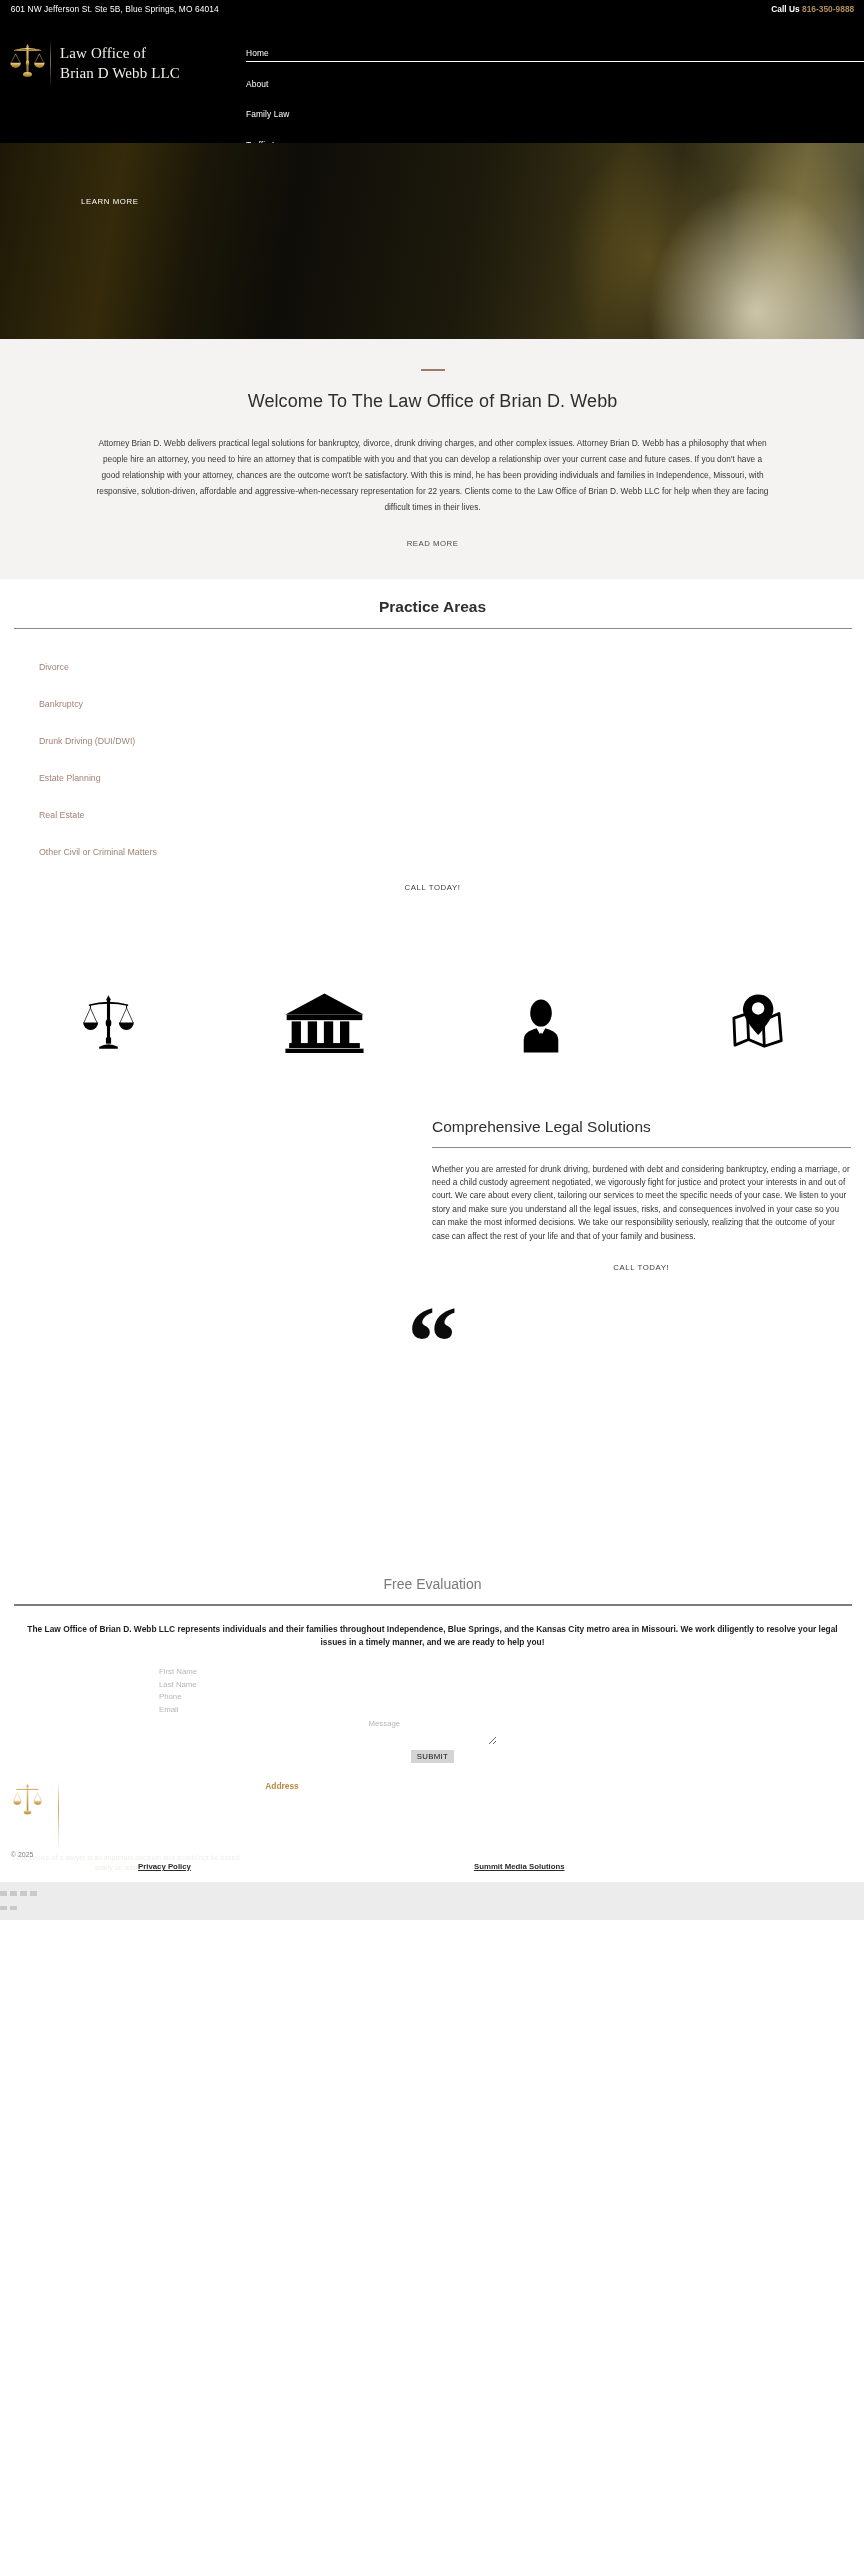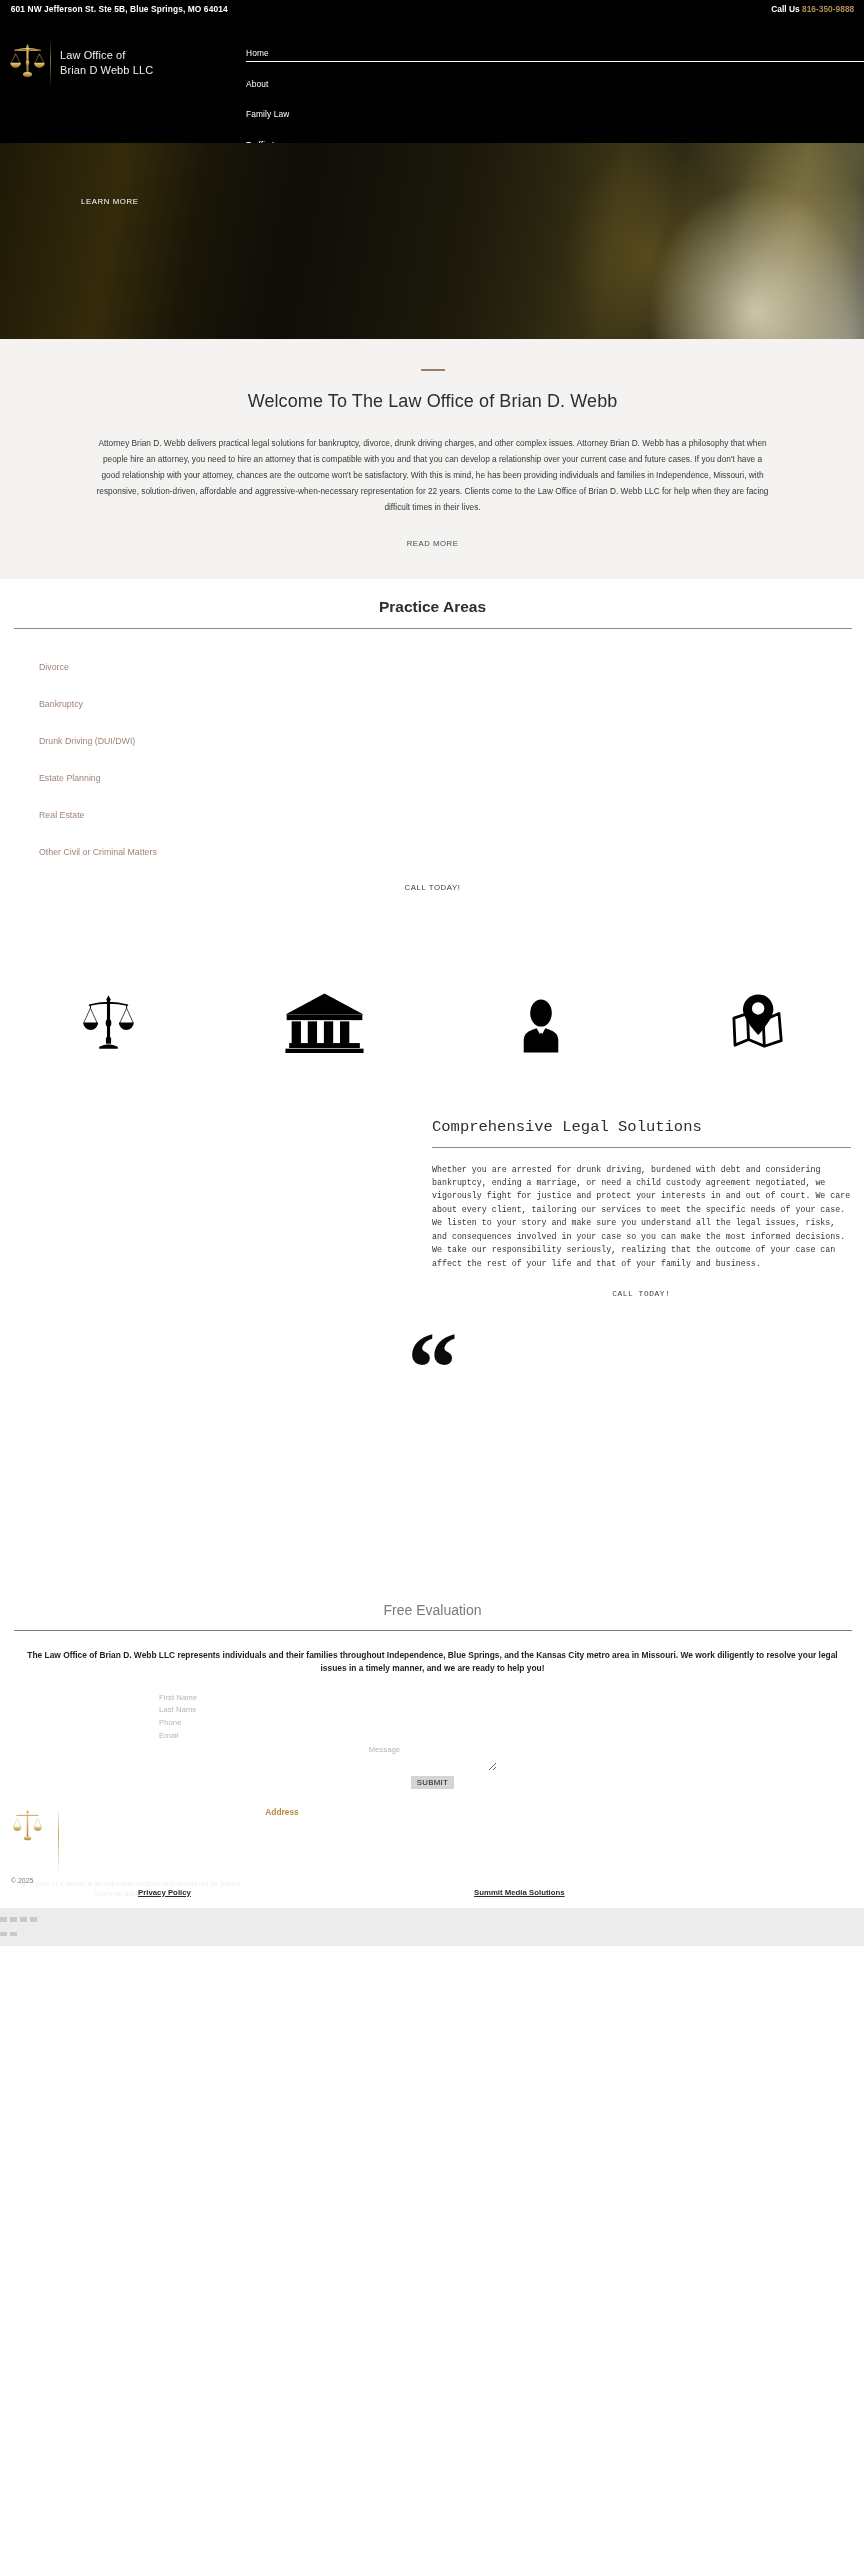--- a/index.html
+++ b/index.html
@@ -17,21 +17,21 @@
     background: #000000;
     height: 17.6px;
     display: flex;
     align-items: center;
     justify-content: space-between;
     padding: 0 10.8px;
   }
   .topbar-address {
     color: #ffffff;
     font-size: 8.4px;
-    font-weight: bold;
+    font-weight: normal;
     letter-spacing: 0.1px;
   }
   .topbar-call { font-size: 8.4px; font-weight: bold; white-space: nowrap; }
   .topbar-call .label { color: #ffffff; }
   .topbar-call .phone { color: #b08d57; }
 
   
   .header {
     background: #000000;
     height: 125px;
@@ -47,22 +47,22 @@
   }
   .logo-scales { width: 35px; height: 42px; display:block; }
   .logo-divider {
     width: 0.7px;
     height: 49px;
     background: linear-gradient(to bottom, rgba(160,130,70,0), #8a7244 45%, rgba(160,130,70,0));
     margin: 0 9.5px 0 5.4px;
   }
   .logo-text {
     color: #f2efe9;
-    font-family: Liberation Sans, sans-serif;
-    font-size: 11px;
+    font-family: Liberation Serif, serif;
+    font-size: 15px;
     line-height: 1.35;
     letter-spacing: 0.1px;
     white-space: nowrap;
   }
 
   .nav {
     position: absolute;
     left: 246px;
     top: 30px;
     width: 619px;
@@ -199,21 +199,21 @@
   
   .iconrow {
     display: flex;
     padding: 39px 0 27px 0;
   }
   .iconcell { flex: 1; display: flex; justify-content: center; align-items: flex-end; height: 122px; }
 
   
   .comp-section { display: flex; padding: 38px 0 0 0; }
   .comp-left { width: 432px; }
-  .comp-right { width: 432px; padding-right: 13.5px; font-family: Liberation Mono, monospace; }
+  .comp-right { width: 432px; padding-right: 13.5px; }
   .comp-title {
     font-size: 15.5px;
     font-weight: normal;
     color: #2e2e2e;
     margin: 0 0 10.8px 0;
   }
   .comp-rule { height: 0.7px; background: #8a8a8a; width: 100%; margin-bottom: 15px; }
   .comp-body {
     font-size: 8.3px;
     line-height: 1.62;

